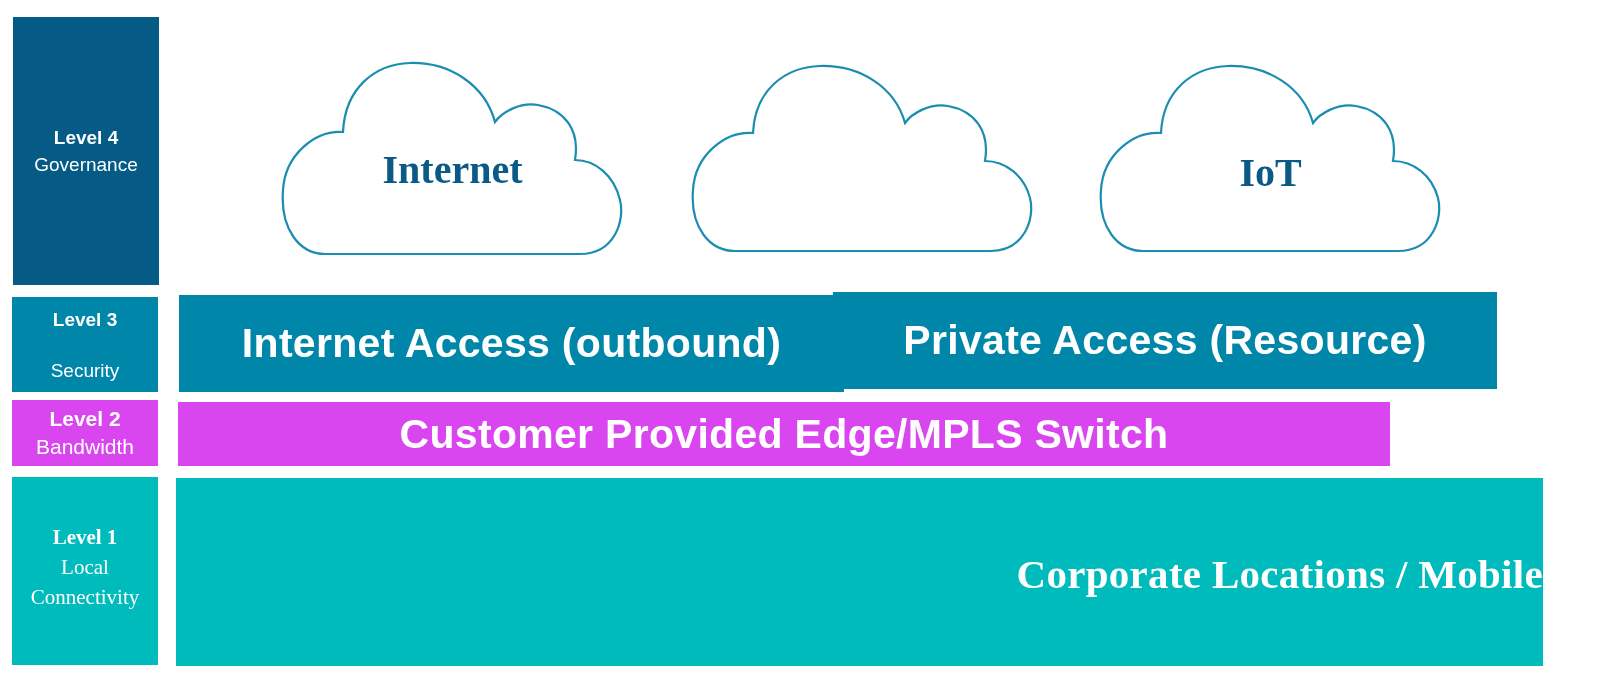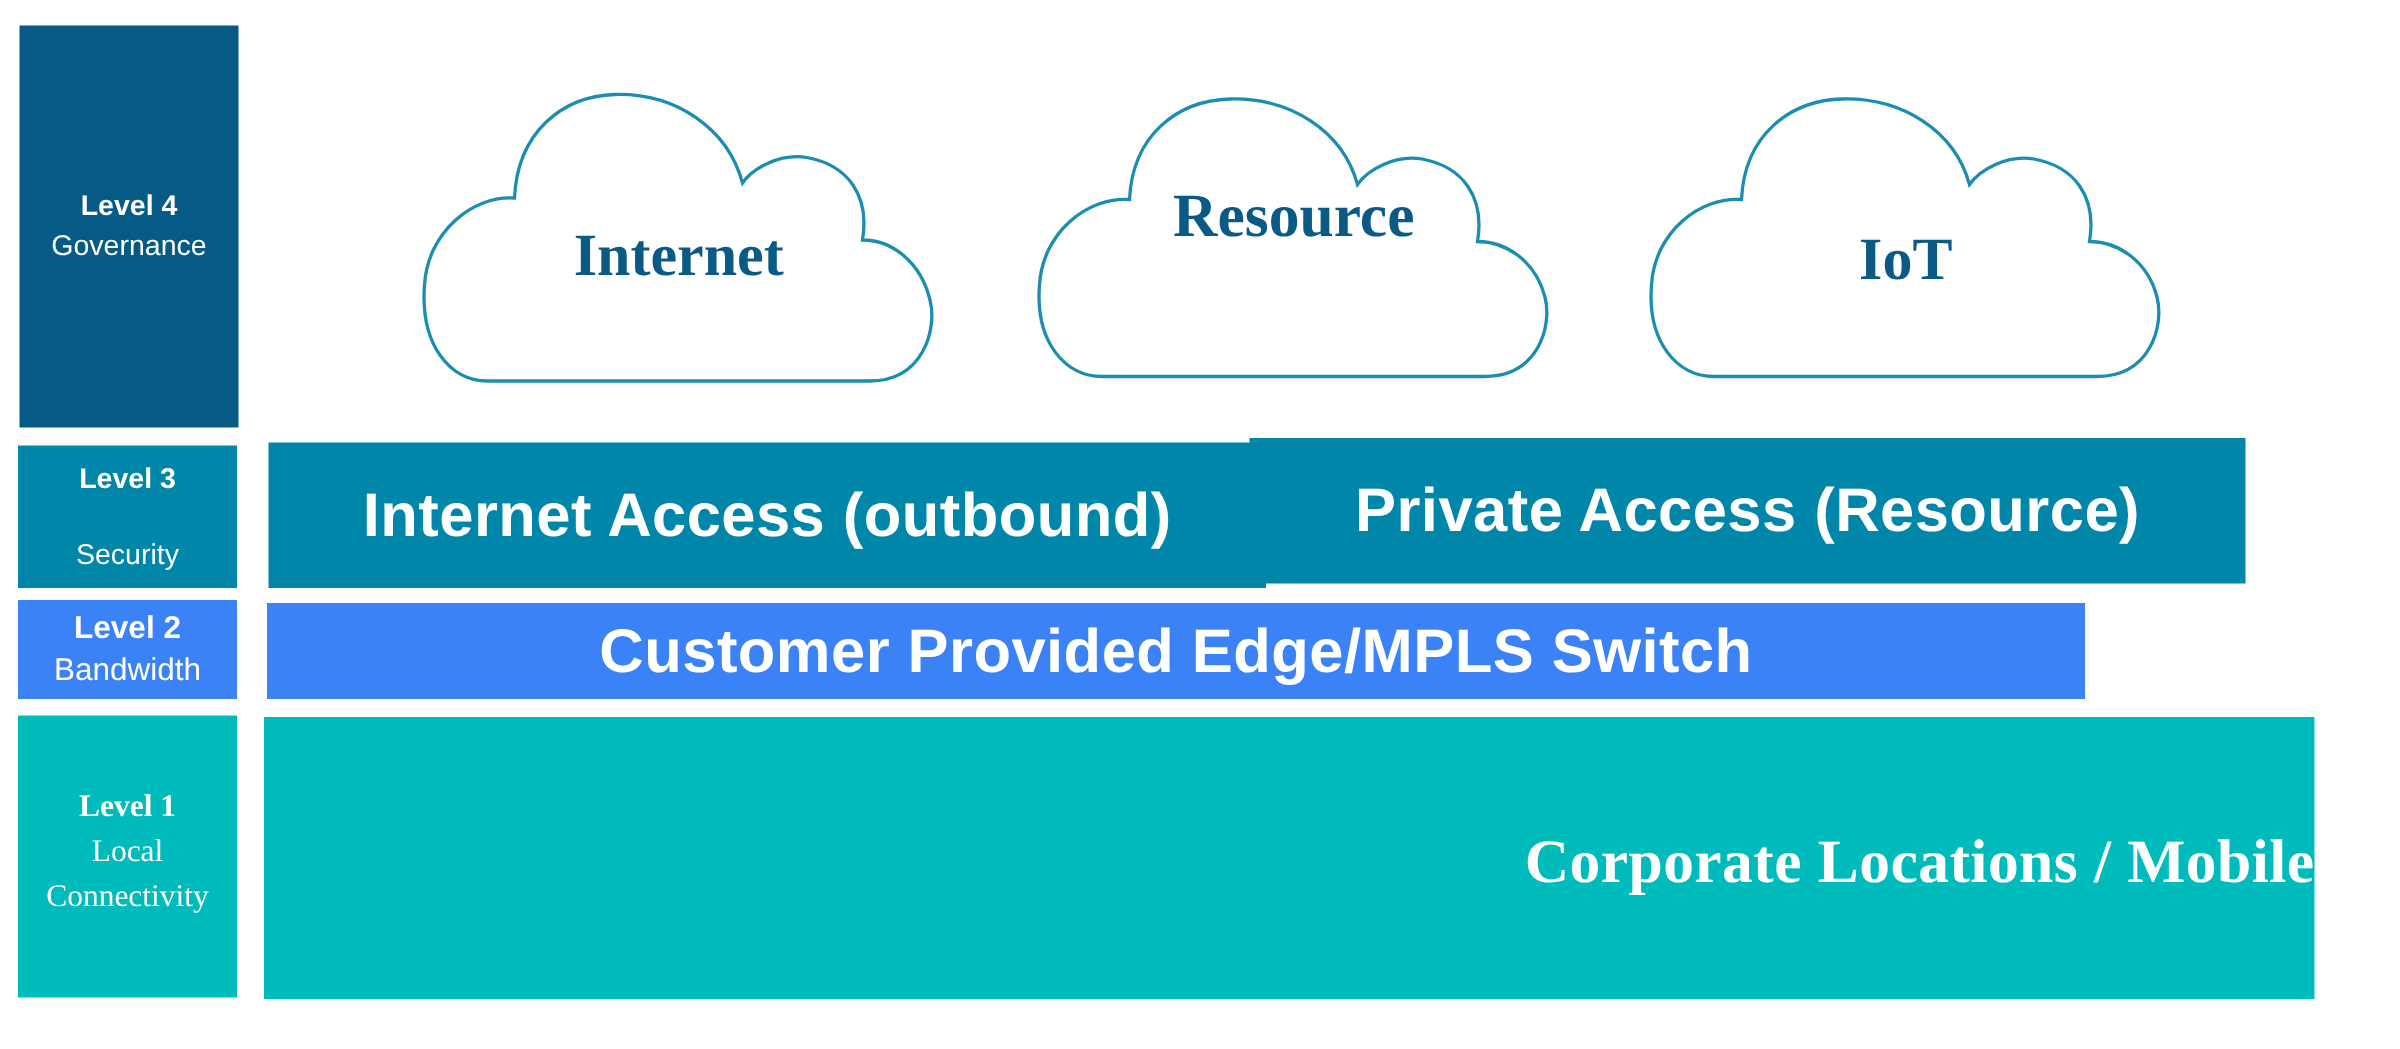--- a/index.html
+++ b/index.html
@@ -4,21 +4,21 @@
 <style>
   html, body { margin: 0; padding: 0; background: #ffffff; }
   body { width: 1600px; height: 699px; position: relative; overflow: hidden; font-family: "Liberation Sans", sans-serif; }
   .box { position: absolute; box-sizing: border-box; display: flex; flex-direction: column; align-items: center; justify-content: center; color: #ffffff; text-align: center; }
   .lvl { font-size: 19px; line-height: 27px; }
   .lvl .num { font-weight: bold; }
   .lvl .name { font-weight: normal; }
   .bar { font-weight: bold; font-size: 41px; letter-spacing: 0.3px; }
   .c4 { background: #055b86; }
   .c3 { background: #0086a9; }
-  .c2 { background: #3b82f6; }
+  .c2 { background: #d946ef; }
   .c1 { background: #00bbbb; font-family: Liberation Serif, serif; }
   .cloud { position: absolute; }
   .cloud svg { position: absolute; left: 0; top: 0; overflow: visible; }
   .cloud-label { position: absolute; left: 0; right: 0; text-align: center; font-family: "Liberation Serif", serif; font-weight: bold; color: #0b5a86; font-size: 40px; line-height: 48px; }
 </style>
 </head>
 <body>
 
 <div class="box lvl c4" style="left:13px; top:17px; width:146px; height:268px;">
   <span class="num">Level 4</span>
@@ -45,21 +45,20 @@
   <svg width="345" height="196" viewBox="0 0 345 196">
     <path d="M 45 194 L 300 194 C 335 194 345 160 340 140 C 334 115 315 100 295 100 C 300 70 285 50 258 45 C 240 42 222 52 215 62 C 205 25 170 2 130 3 C 95 4 65 28 63 72 C 35 70 5 95 3 130 C 0 170 20 194 45 194 Z" fill="#ffffff" stroke="#1a8db0" stroke-width="2.2"></path>
   </svg>
   <div class="cloud-label" style="top:86px;">Internet</div>
 </div>
 
 <div class="cloud" style="left:690px; top:63px; width:345px; height:190px;">
   <svg width="345" height="190" viewBox="0 0 345 190">
     <path d="M 45 188 L 300 188 C 335 188 345 155 340 135 C 334 112 315 98 295 98 C 300 68 285 48 258 43 C 240 40 222 50 215 60 C 205 24 170 2 130 3 C 95 4 65 27 63 70 C 35 68 5 92 3 127 C 0 165 20 188 45 188 Z" fill="#ffffff" stroke="#1a8db0" stroke-width="2.2"></path>
   </svg>
-  <div class="cloud-label" style="top:56px; font-size:41px;">Resource</div>
 </div>
 
 <div class="cloud" style="left:1098px; top:63px; width:345px; height:190px;">
   <svg width="345" height="190" viewBox="0 0 345 190">
     <path d="M 45 188 L 300 188 C 335 188 345 155 340 135 C 334 112 315 98 295 98 C 300 68 285 48 258 43 C 240 40 222 50 215 60 C 205 24 170 2 130 3 C 95 4 65 27 63 70 C 35 68 5 92 3 127 C 0 165 20 188 45 188 Z" fill="#ffffff" stroke="#1a8db0" stroke-width="2.2"></path>
   </svg>
   <div class="cloud-label" style="top:86px;">IoT</div>
 </div>
 
 <div class="box bar c3" style="left:179px; top:295px; width:665px; height:97px;">

